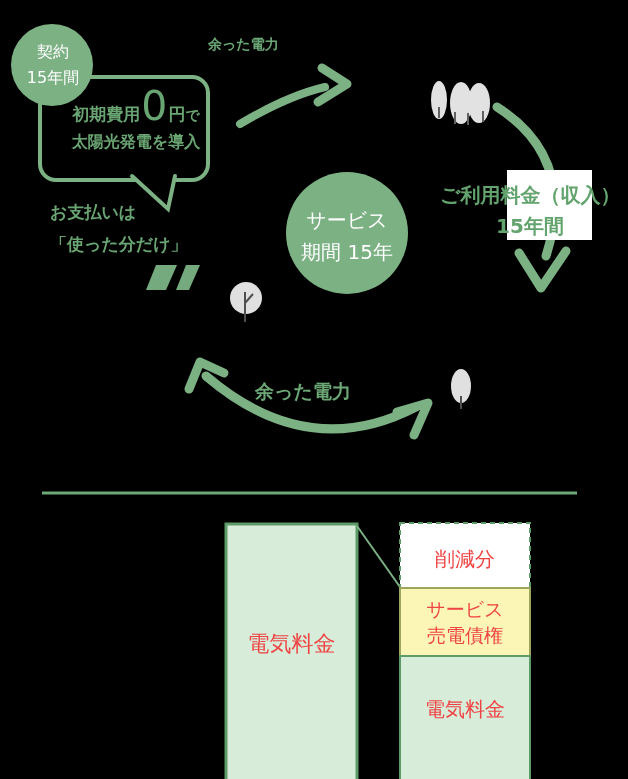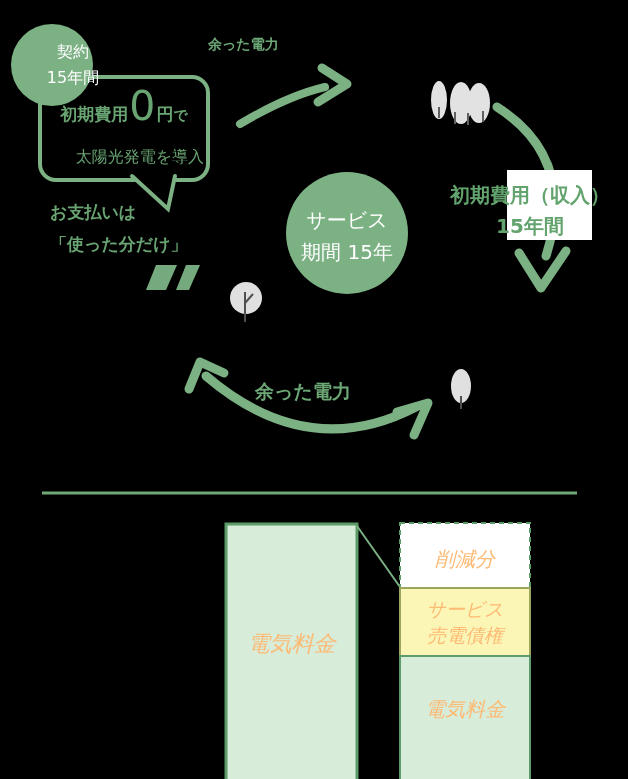--- a/index.html
+++ b/index.html
@@ -3,36 +3,36 @@
 <meta charset="utf-8">
 <style>
   html,body{margin:0;padding:0;background:#000;}
   #stage{
     position:relative;width:628px;height:779px;background:#000;
     overflow:hidden;font-family:"DejaVu Sans","Liberation Sans",sans-serif;
   }
   #shapes{position:absolute;left:0;top:0;}
   .txt{position:absolute;white-space:nowrap;}
   .badge-text{left:12px;top:39px;width:82px;text-align:center;color:#fff;
-    font-size:16px;line-height:26px;padding-left:20px;}
-  .bubble-text{left:44px;top:86px;width:160px;text-align:center;color:#69a572;}
+    font-size:16px;line-height:26px;}
+  .bubble-text{left:56px;top:86px;width:160px;text-align:center;color:#69a572;}
   .bubble-line1{display:flex;justify-content:center;align-items:baseline;}
   .bubble-prefix,.bubble-yen{font-size:17px;font-weight:700;}
   .bubble-zero{font-size:41px;font-weight:400;line-height:1;margin:0 1px;}
   .bubble-suffix{font-size:14px;font-weight:700;}
-  .bubble-line2{font-size:16px;font-weight:400;margin-top:20px;text-align:right;}
+  .bubble-line2{font-size:16px;font-weight:700;margin-top:5px;}
   .pay-note{left:50px;top:196px;color:#69a572;font-size:17px;font-weight:700;
     line-height:32px;}
   .surplus{left:208px;top:36px;color:#6ca876;font-size:14px;font-weight:700;}
   .sale-label{left:440px;top:180px;width:180px;text-align:center;color:#63a46e;
     font-size:20px;font-weight:700;line-height:31px;}
   .center-label{left:287px;top:204px;width:120px;text-align:center;color:#fff;
     font-size:20px;line-height:32px;}
   .contract-label{left:255px;top:379px;color:#6ca876;font-size:19px;font-weight:700;}
-  .bar-label{color:#fdba74;text-align:center;font-style:italic;}
+  .bar-label{color:#ef4444;text-align:center;}
   .left-bar-label{left:226px;top:629px;width:131px;font-size:22px;}
   .cut-label{left:400px;top:546px;width:130px;font-size:20px;}
   .service-fee-label{left:400px;top:596px;width:130px;font-size:19px;line-height:26px;}
   .right-elec-label{left:400px;top:696px;width:130px;font-size:20px;}
 </style>
 </head>
 <body>
 
 <div id="stage">
 
@@ -105,21 +105,21 @@
   </div>
 
   <div class="txt pay-note">
     <div>お支払いは</div>
     <div>「使った分だけ」</div>
   </div>
 
   <div class="txt surplus">余った電力</div>
 
   <div class="txt sale-label">
-    <div>初期費用（収入）</div>
+    <div>ご利用料金（収入）</div>
     <div>15年間</div>
   </div>
 
   <div class="txt center-label">
     <div>サービス</div>
     <div>期間 15年</div>
   </div>
 
   <div class="txt contract-label">余った電力</div>
 

